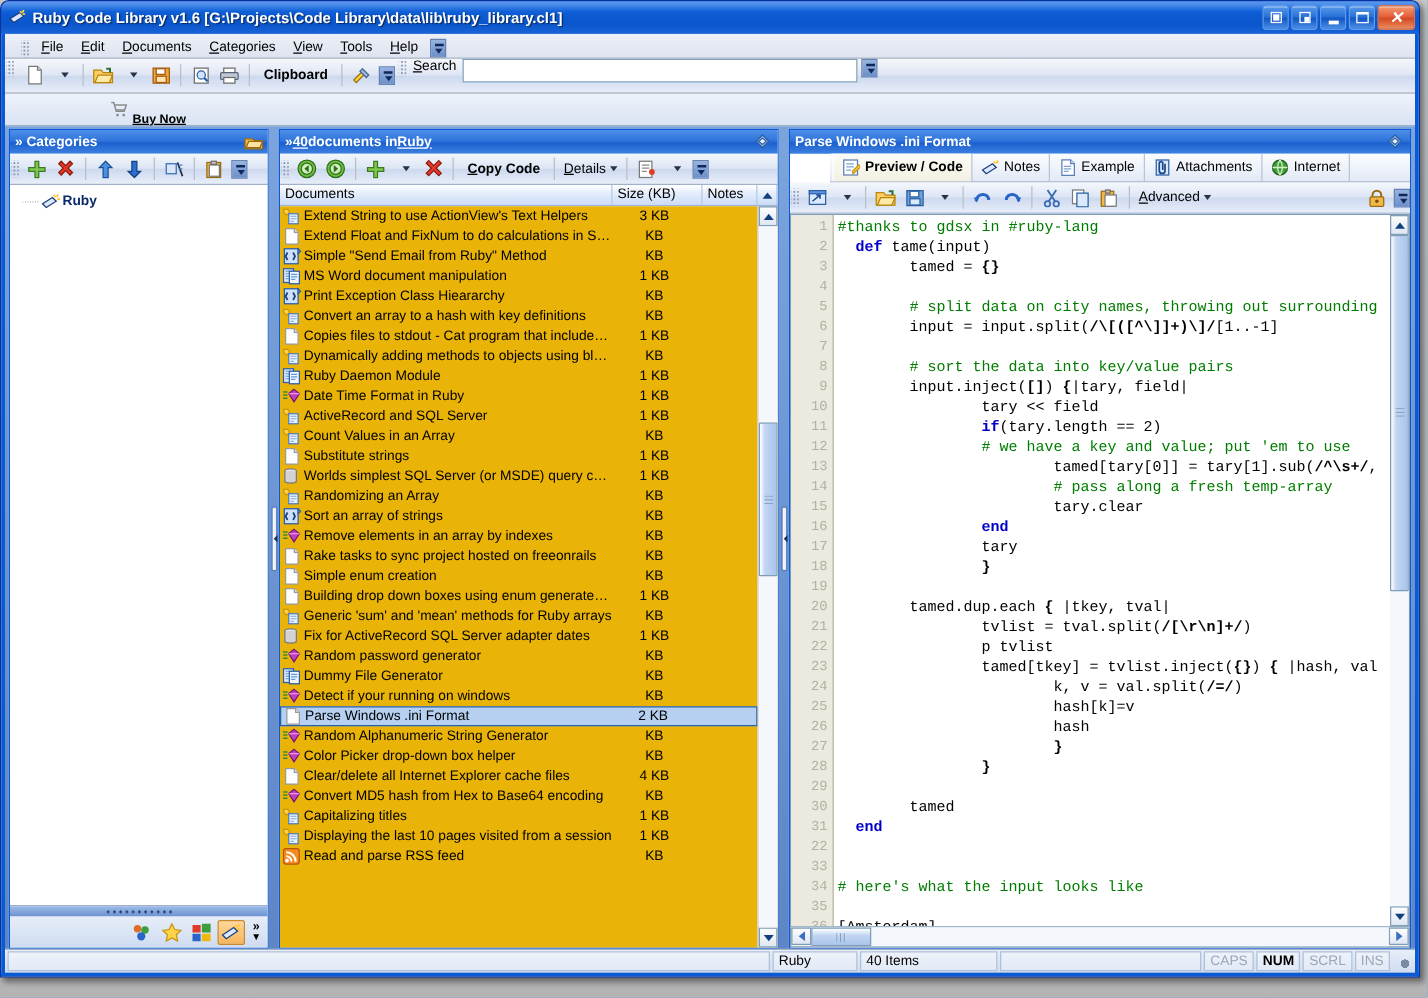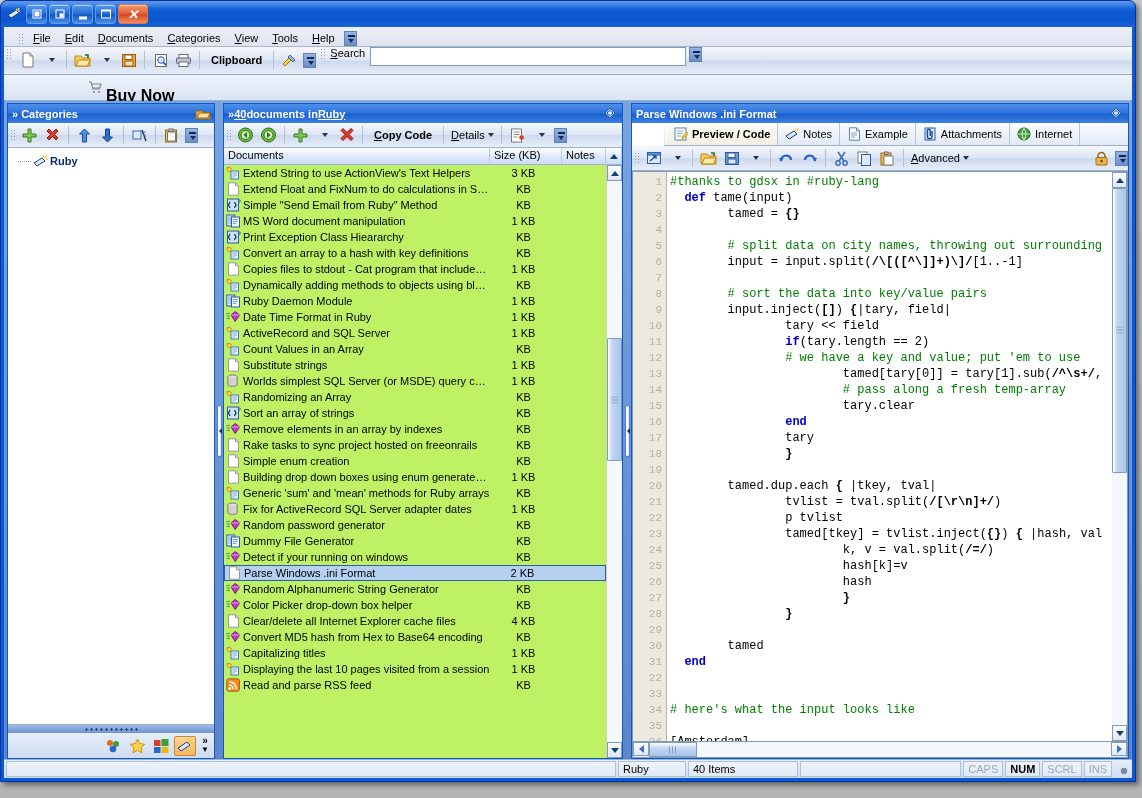--- a/index.html
+++ b/index.html
@@ -148,21 +148,21 @@
   }
   .buynow-row {
     height: 26px; flex:0 0 26px;
     background: linear-gradient(180deg,#eef3fb 0%, #d9e3f4 100%);
     display:flex; align-items:center;
     border-bottom:1px solid #9fb0c9;
   }
   .buynow {
     display:flex;align-items:center;gap:4px;margin-left:84px;cursor:pointer;
   }
-  .buynow span { font-weight:bold;font-size:16px;color:#000;text-decoration:underline;margin-top:16px;}
+  .buynow span { font-weight:bold;font-size:10px;color:#000;text-decoration:underline;margin-top:16px;}
 
   
   .panes {
     flex:1 1 auto; display:flex; min-height:0;
     background:#4e7fc4;
     background: linear-gradient(180deg,#7ba3dc,#5e86c6);
     padding: 2px 0 0 0;
   }
   .pane {
     display:flex; flex-direction:column; min-height:0;
@@ -220,21 +220,21 @@
   .lh-cell {
     border-right:1px solid #b7c8e2;
     padding:1px 4px; color:#000; overflow:hidden; white-space:nowrap;
     cursor:pointer;
   }
   .lh-name{flex:1 1 auto;}
   .lh-size{width:72px;flex:0 0 72px;}
   .lh-flag{width:44px;flex:0 0 44px;}
   .lh-btn{width:16px;flex:0 0 16px;display:flex;align-items:center;justify-content:center;}
 
-  .listwrap {flex:1 1 auto;display:flex;min-height:0;background:#bef264;}
+  .listwrap {flex:1 1 auto;display:flex;min-height:0;background:#eab308;}
   .listbody {flex:1 1 auto; overflow:hidden; position:relative;}
   .row {
     height:16px;display:flex;align-items:center;font-size:11px;cursor:default;
     white-space:nowrap;
   }
   .row.sel { background:#b5d0f0; border:1px solid #2a5fa5; height:16px;}
   .row .ico{width:18px;flex:0 0 18px;display:flex;align-items:center;justify-content:center;}
   .row .nm{flex:1 1 auto;overflow:hidden;text-overflow:ellipsis;padding-left:1px;}
   .row .sz{width:72px;flex:0 0 72px;text-align:center;padding-right:5px;}
   .row .fl{width:44px;flex:0 0 44px;}
@@ -373,20 +373,21 @@
 <div id="app">
   <div class="window">
 
     <div class="titlebar">
       <span class="title-icon">
         <svg width="16" height="16" viewBox="0 0 16 16">
           <path d="M2 9 L10 4 L13 7 L5 12 Z" fill="#dbe8ff" stroke="#1b3f7d" stroke-width="1"></path>
           <path d="M10 3 l1.5 1.5 M13 2 l-1 2 M14 5 l-2 .5" stroke="#ffd23a" stroke-width="1.4"></path>
         </svg>
       </span>
+      <span class="title-text">Ruby Code Library v1.6 [G:\Projects\Code Library\data\lib\ruby_library.cl1]</span>
       <span class="tb-btns">
         <span class="tbtn">
             <i class="gl gl-restore"></i>
           </span>
         <span class="tbtn">
             <i class="gl gl-restore2"></i>
           </span>
         <span class="tbtn">
             <i class="gl gl-min"></i>
           </span>

